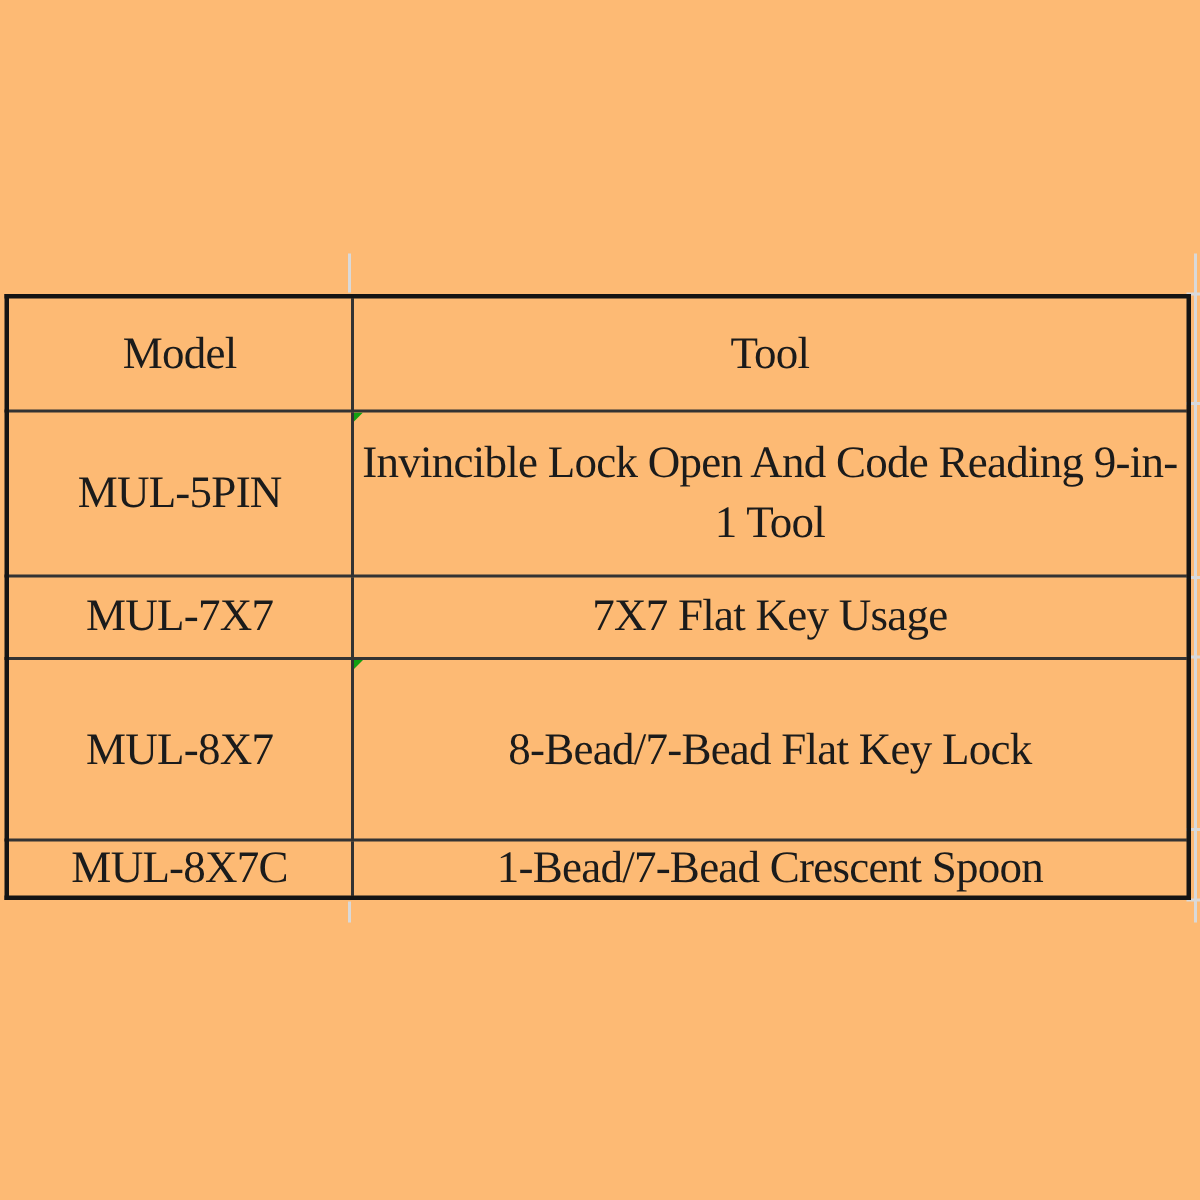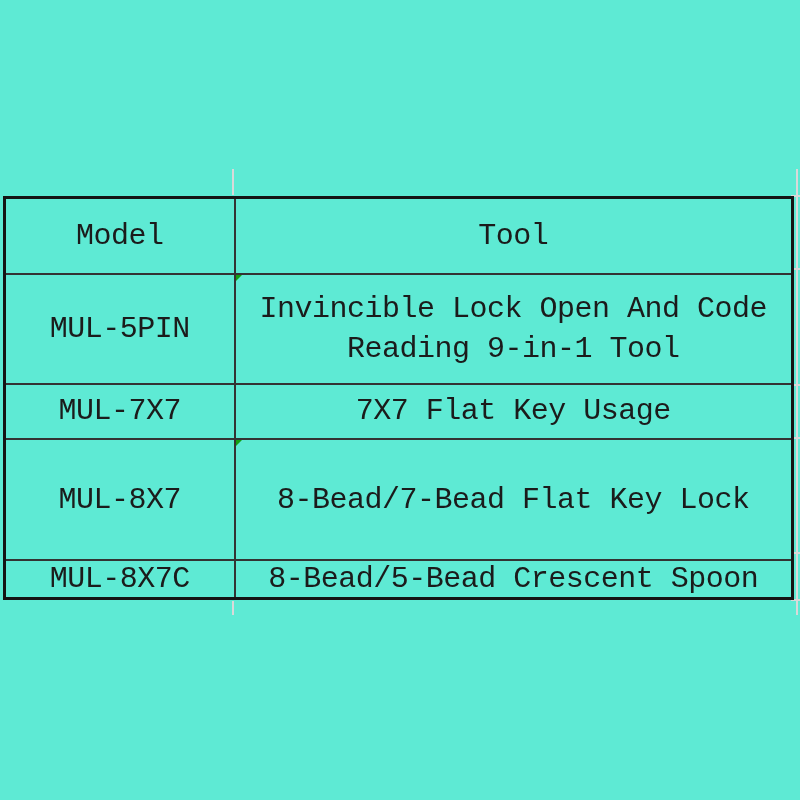--- a/index.html
+++ b/index.html
@@ -4,23 +4,23 @@
 <style>
   html, body {
     margin: 0;
     padding: 0;
     background: #ffffff;
   }
   .canvas {
     position: relative;
     width: 800px;
     height: 800px;
-    background: #5eead4;
+    background: #fdba74;
     overflow: hidden;
-    font-family: Liberation Mono, monospace;
+    font-family: Liberation Serif, serif;
     color: #1b1b1b;
   }
 
   
   table.spec-table {
     position: absolute;
     left: 3px;
     top: 196px;
     width: 788px;
     height: 404px;
@@ -132,18 +132,18 @@
     <tr class="r-8x7">
       <td class="model-8x7">MUL-8X7</td>
       <td class="usage-8x7">
         <span class="note-marker"></span>
         <span>8-Bead/7-Bead Flat Key Lock</span>
       </td>
     </tr>
 
     <tr class="r-8x7c">
       <td>MUL-8X7C</td>
-      <td>8-Bead/5-Bead Crescent Spoon</td>
+      <td>1-Bead/7-Bead Crescent Spoon</td>
     </tr>
   </tbody>
     </table>
 
 </div>
 
 </body></html>

